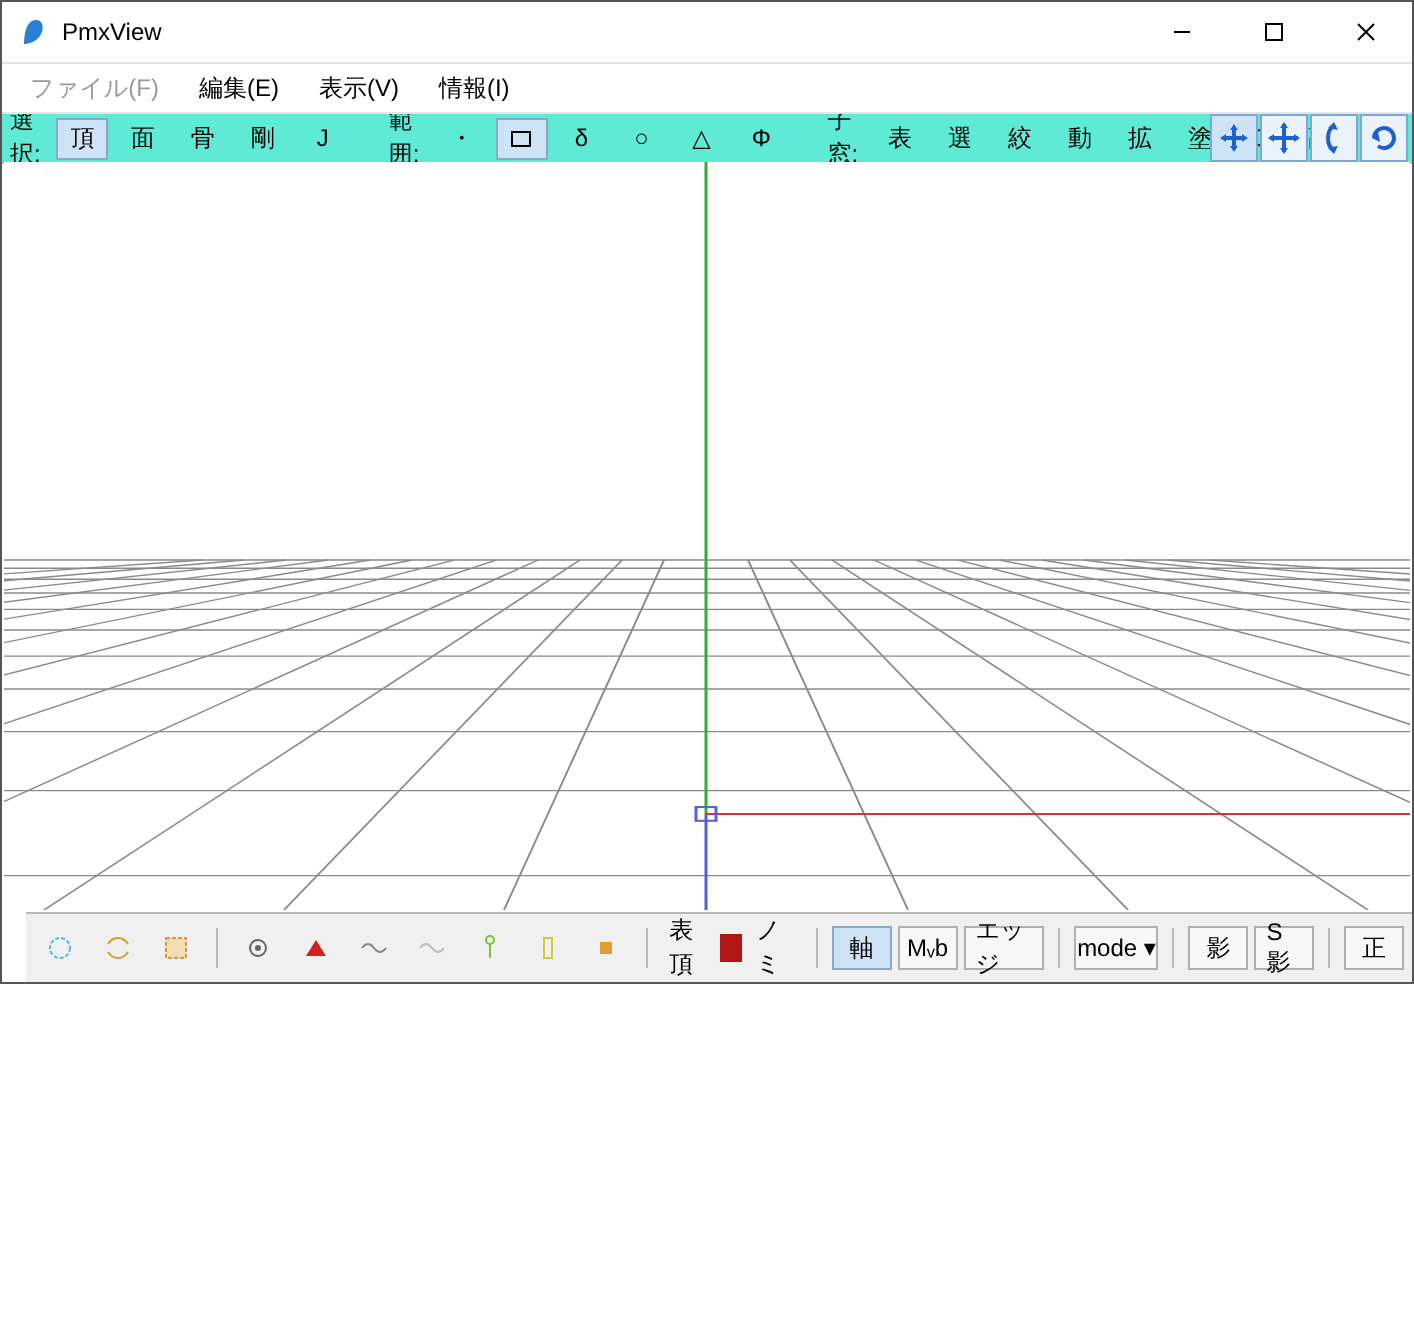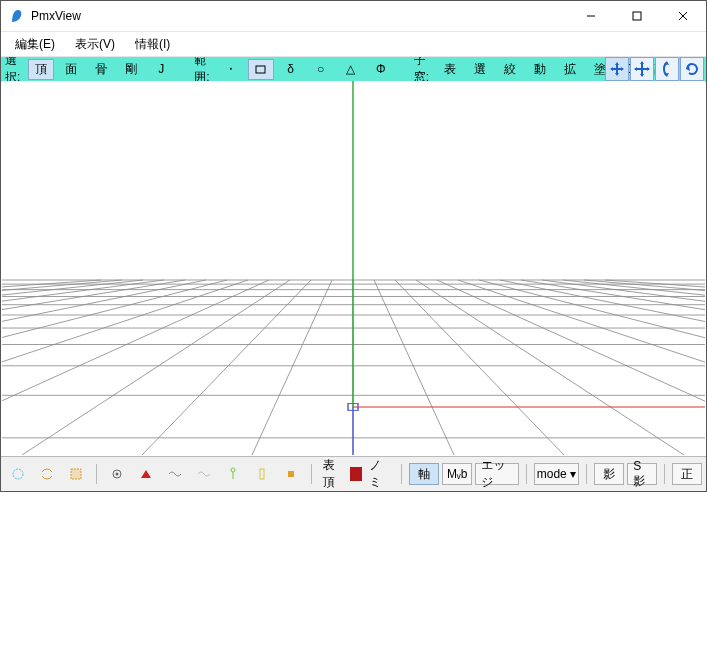--- a/index.html
+++ b/index.html
@@ -22,21 +22,21 @@
   .vsep{width:1px;height:20px;background:#b9b9b9;margin:0 4px}
   
   .corner{position:absolute;top:56px;right:2px;display:flex;flex-direction:column;align-items:flex-end;z-index:5}
   .corner-row{display:flex;gap:1px;background:transparent}
   .cornerbtn{width:22px;height:22px;border:1px solid #7ea6d6;background:#eaf2fb;display:flex;align-items:center;justify-content:center}
   .cornerbtn.active{background:#cfe3f7}
   
   .viewport{position:absolute;left:1px;right:1px;top:80px;bottom:36px;background:#fff;overflow:hidden}
   .viewport svg{width:100%;height:100%;display:block}
   
-  .bottombar{position:absolute;left:0;right:0;bottom:0;height:34px;border-top:1px solid #b9b9b9;background:#f0f0f0;display:flex;align-items:center;padding:0 4px;gap:3px}
+  .bottombar{position:absolute;left:12px;right:0;bottom:0;height:34px;border-top:1px solid #b9b9b9;background:#f0f0f0;display:flex;align-items:center;padding:0 4px;gap:3px}
   .bbtn{height:20px;min-width:18px;display:inline-flex;align-items:center;justify-content:center;padding:0 3px;border:1px solid transparent;background:transparent;font-size:12px}
   .bbtn.flat{border:1px solid #b0b0b0;background:#f7f7f7;padding:0 5px}
   .bbtn.active{background:#cfe3f7;border:1px solid #8aa9c7}
   .swatch{width:14px;height:14px}
 </style>
 </head>
 <body>
 <div class="window">
 
   <div class="titlebar">
@@ -59,20 +59,21 @@
       </div>
     <div class="ctrlbtn close">
         <svg width="10" height="10">
           <line x1="1" y1="1" x2="9" y2="9" stroke="#000"></line>
           <line x1="9" y1="1" x2="1" y2="9" stroke="#000"></line>
         </svg>
       </div>
   </div>
 
   <div class="menubar">
+    <span class="menuitem disabled">ファイル(F)</span>
     <span class="menuitem">編集(E)</span>
     <span class="menuitem">表示(V)</span>
     <span class="menuitem">情報(I)</span>
   </div>
 
   <div class="toolbar">
     <span class="tlabel">選択:</span>
     <span class="tbtn active">頂</span>
     <span class="tbtn">面</span>
     <span class="tbtn">骨</span>

